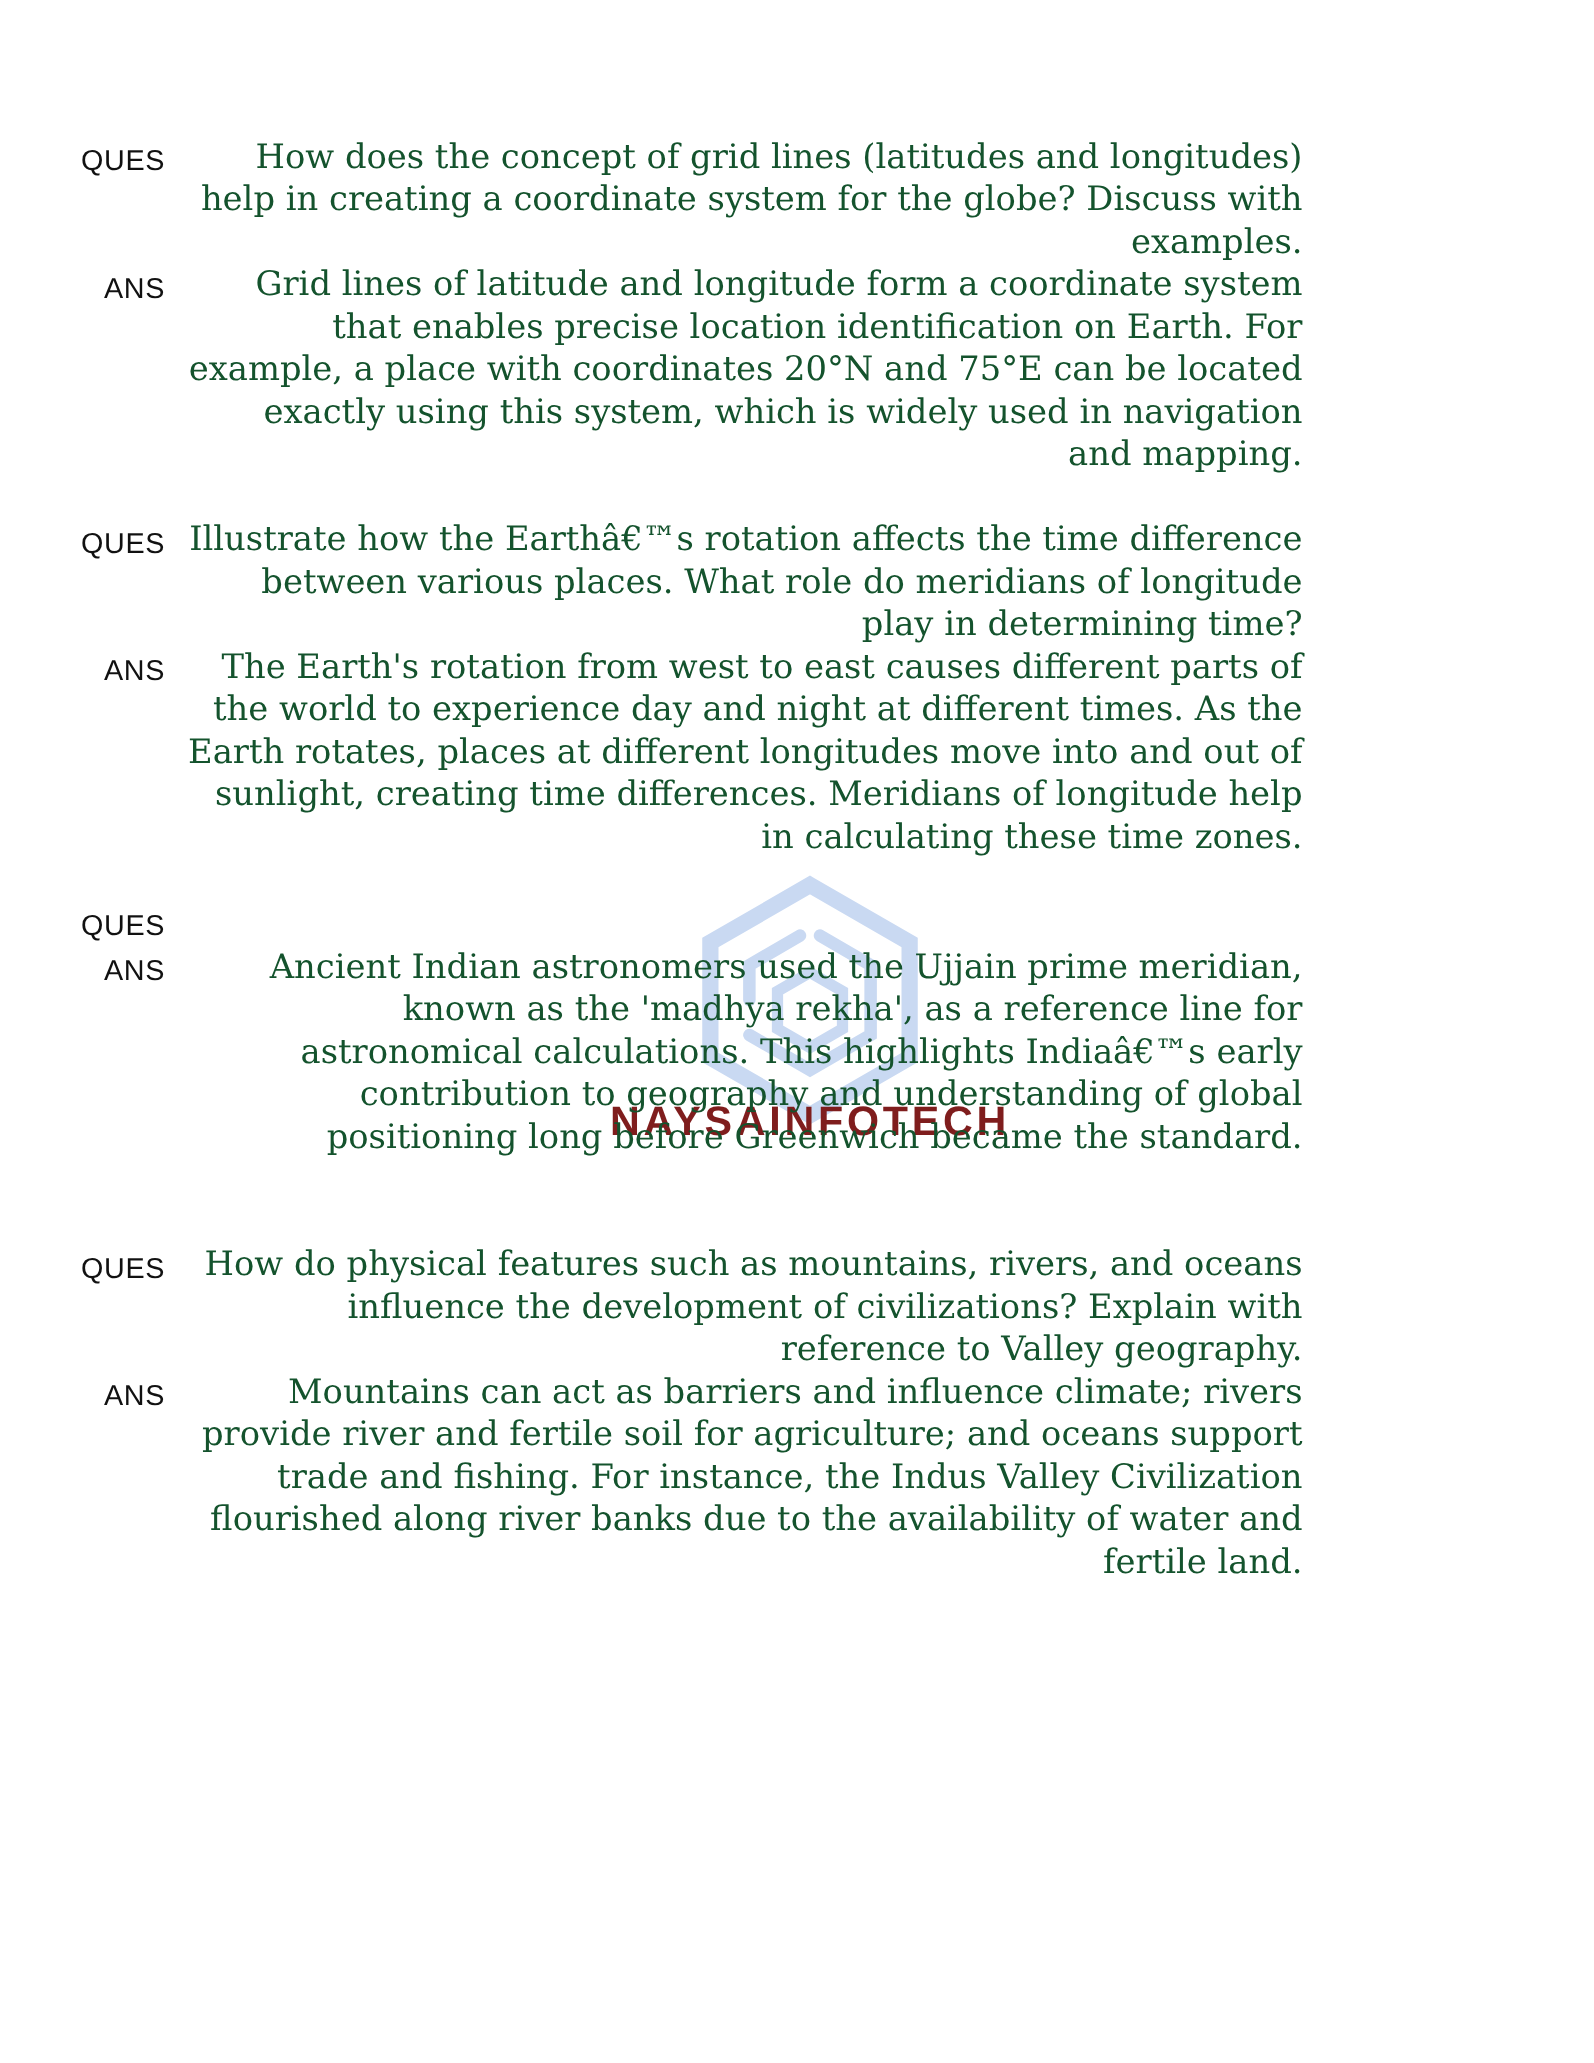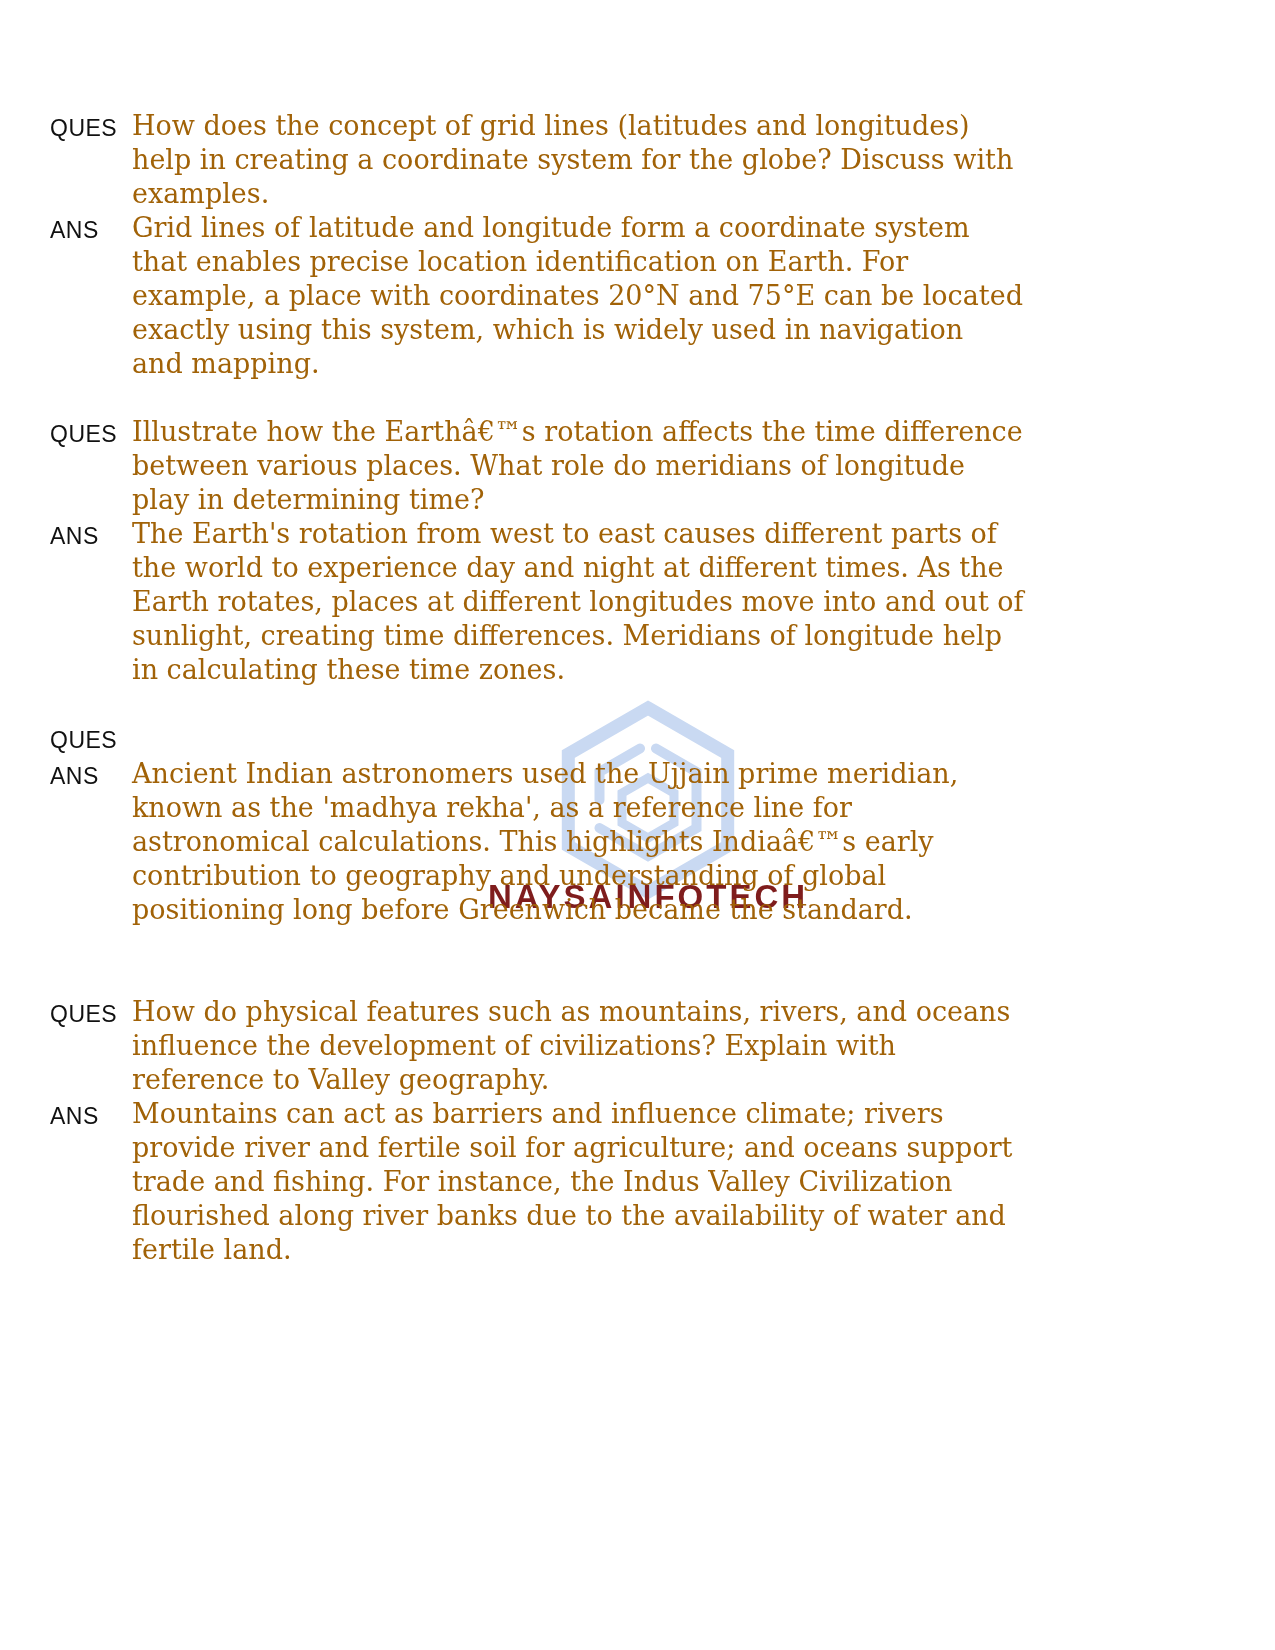--- a/index.html
+++ b/index.html
@@ -48,20 +48,21 @@
     white-space: nowrap;
   }
   
   .content {
     position: relative;
     z-index: 1;
     padding: 109px 0 0 50px;
   }
   .qa-block {
     margin: 0 0 34px 0;
+    text-align: right;
   }
   .qa-block.big-gap {
     margin-top: 68px;
   }
   .qa-row {
     display: grid;
     grid-template-columns: 82px 910px;
     align-items: start;
   }
   .qa-label {
@@ -69,21 +70,21 @@
     font-size: 23px;
     line-height: 34px;
     padding-top: 2px;
     letter-spacing: 0.5px;
     color: #111111;
   }
   .qa-text {
     font-size: 27px;
     line-height: 34px;
     white-space: pre;
-    color: #a16207;
+    color: #14532d;
   }
 </style>
 </head>
 <body>
 
 <div class="page">
 
   <div class="watermark">
     <svg class="watermark-logo" viewBox="0 0 184 200">
 

